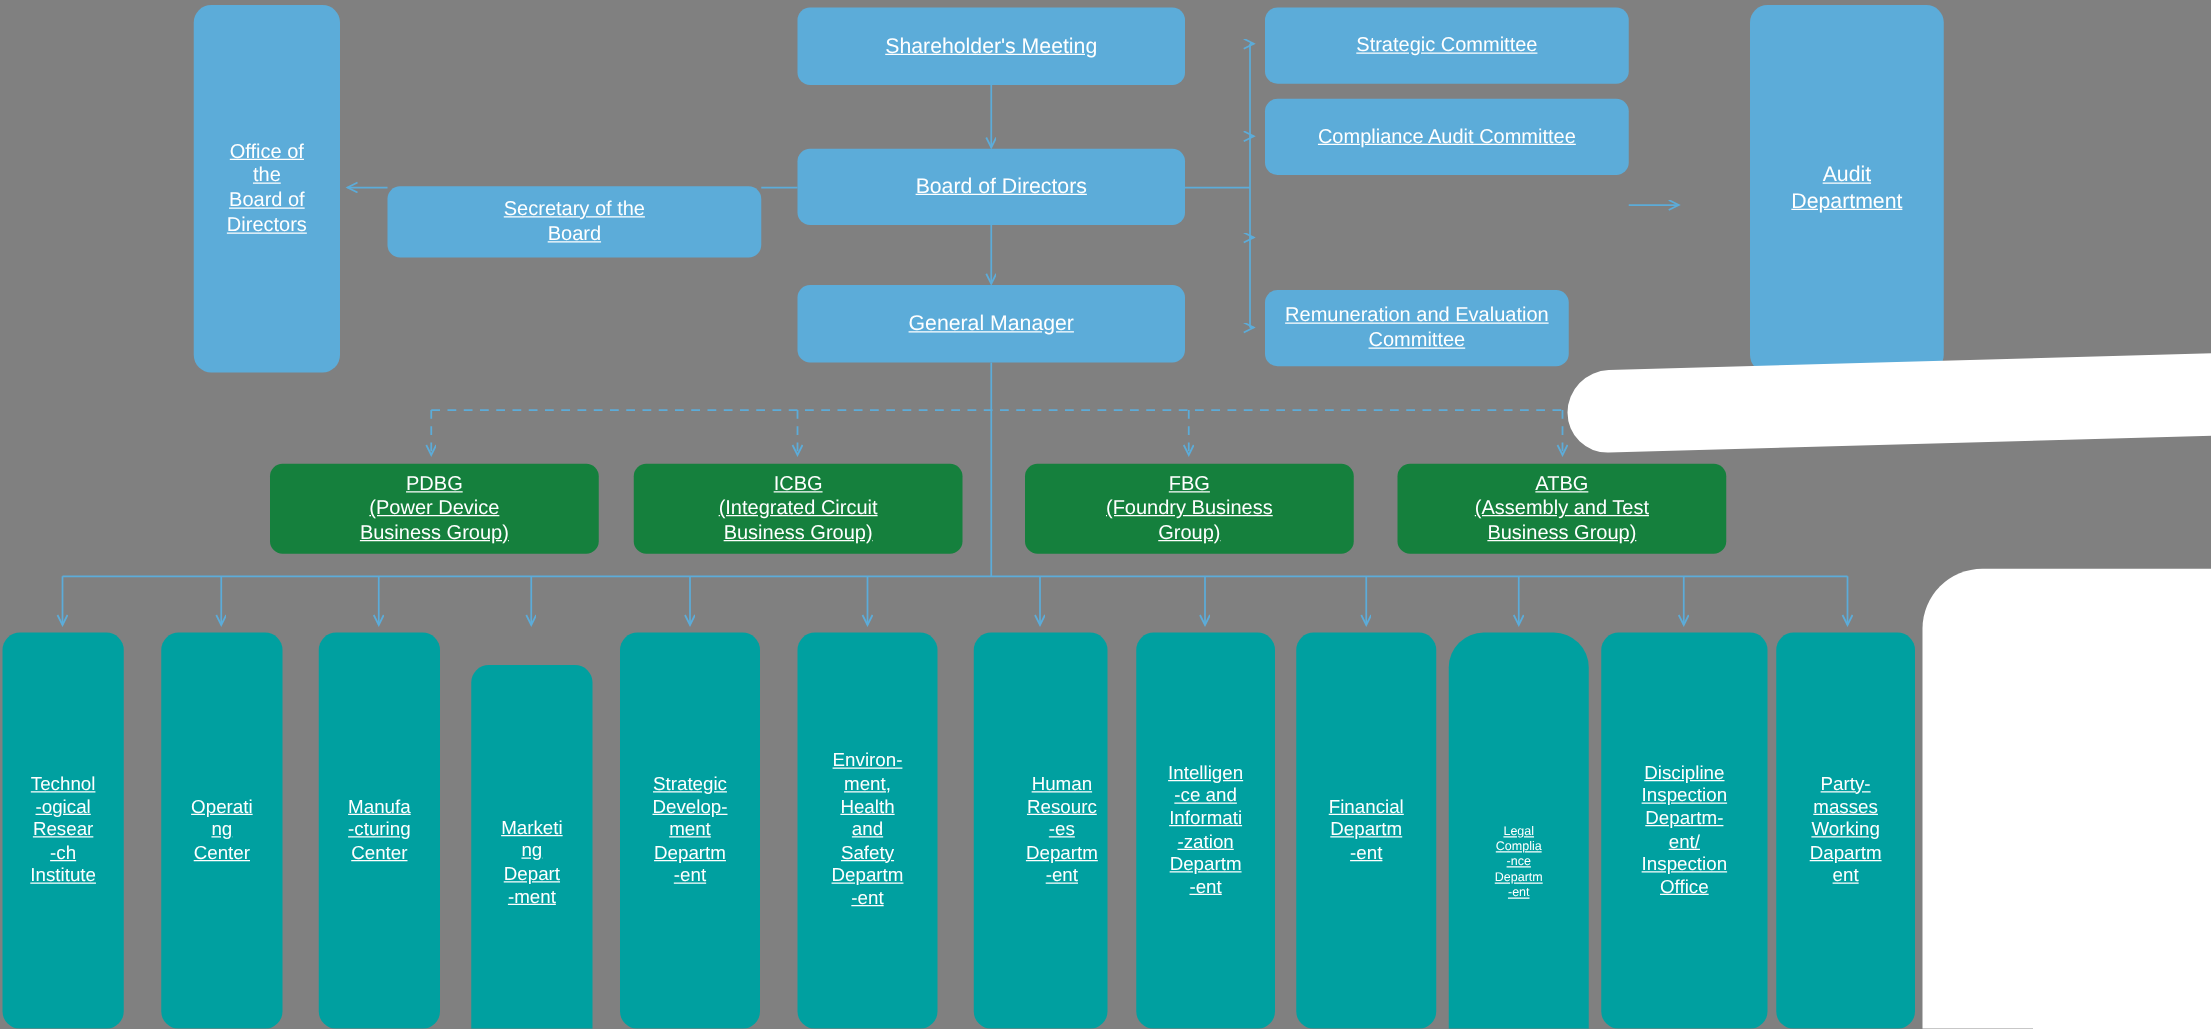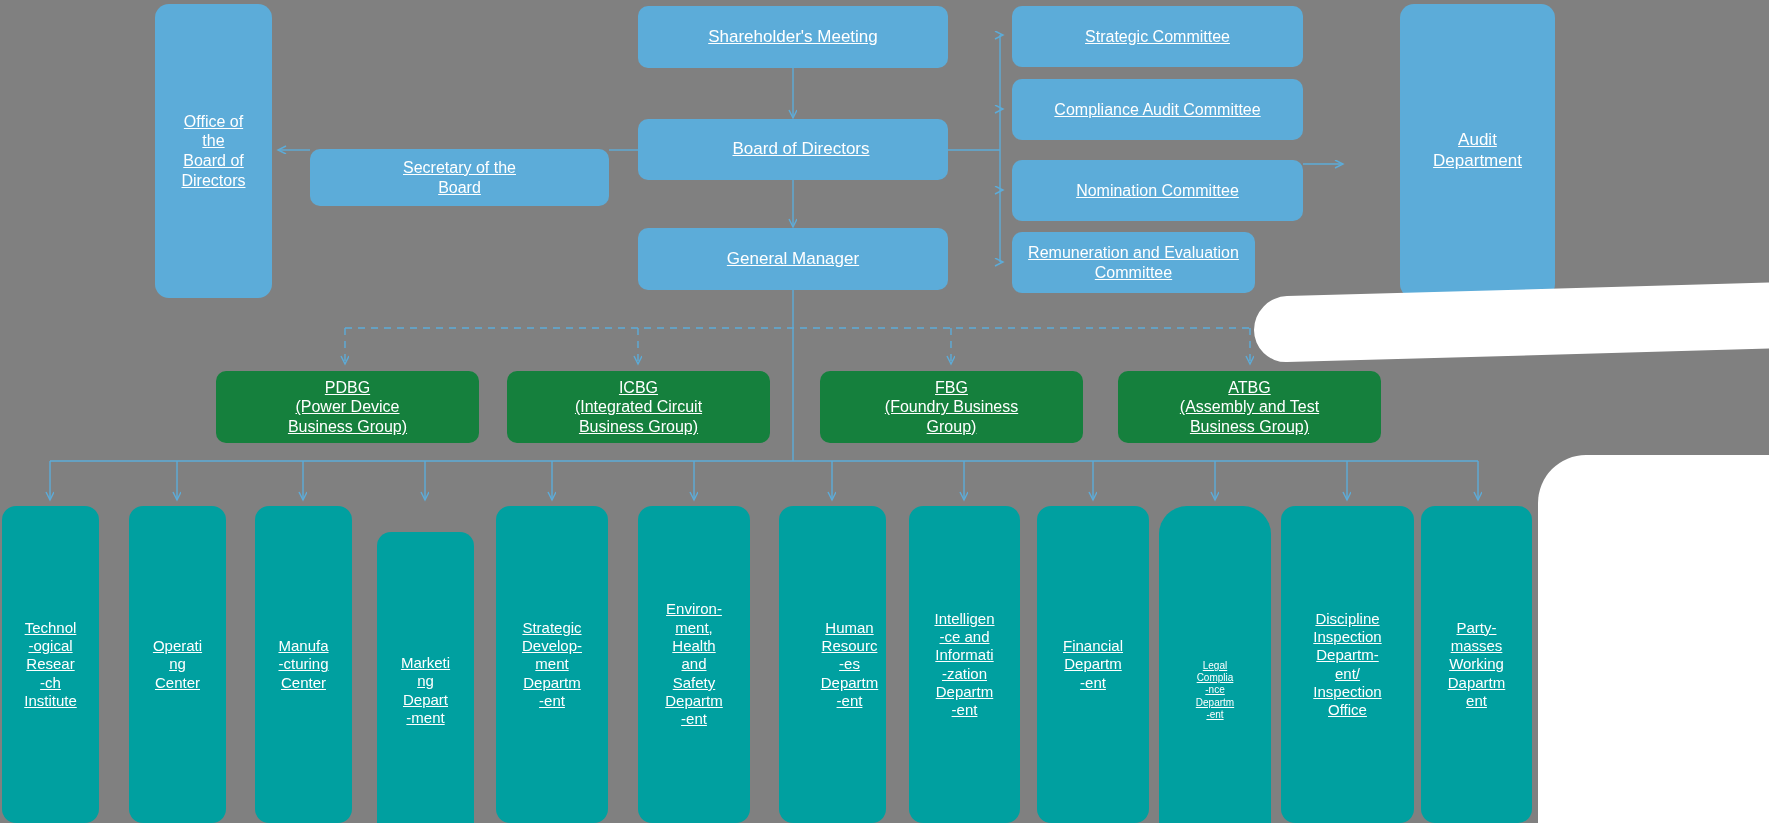--- a/index.html
+++ b/index.html
@@ -128,21 +128,20 @@
 Board of
 Directors</div>
 
   <div class="node blue tall" style="left:1352px; top:4px; width:155px; height:294px; font-size:17px;margin-left:48px;">Audit
 Department</div>
 
   <div class="node blue" style="left:1012px; top:6px; width:291px; height:61px; font-size:16px;">Strategic Committee</div>
 
   <div class="node blue" style="left:1012px; top:79px; width:291px; height:61px; font-size:16px;">Compliance Audit Committee</div>
 
-  <div class="node blue" style="left:1012px; top:160px; width:291px; height:61px; font-size:16px;">Nomination Committee</div>
 
   <div class="node blue" style="left:1012px; top:232px; width:243px; height:61px; font-size:16px;">Remuneration and Evaluation
 Committee</div>
 
   <div class="node orange" style="left:216px; top:371px; width:263px; height:72px; font-size:16px;">PDBG
 (Power Device
 Business Group)</div>
 
   <div class="node orange" style="left:507px; top:371px; width:263px; height:72px; font-size:16px;">ICBG
 (Integrated Circuit

